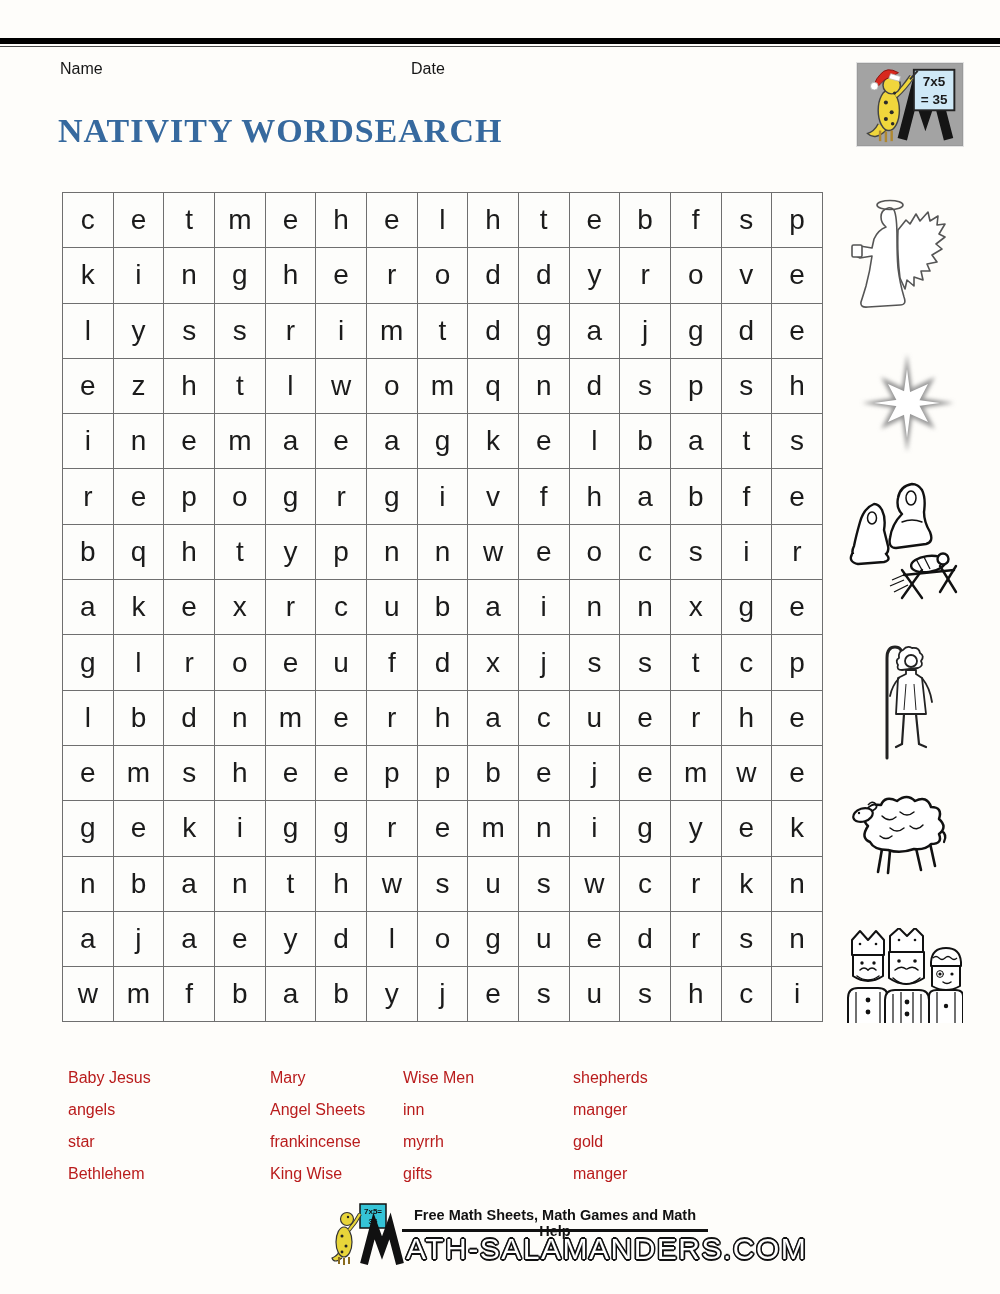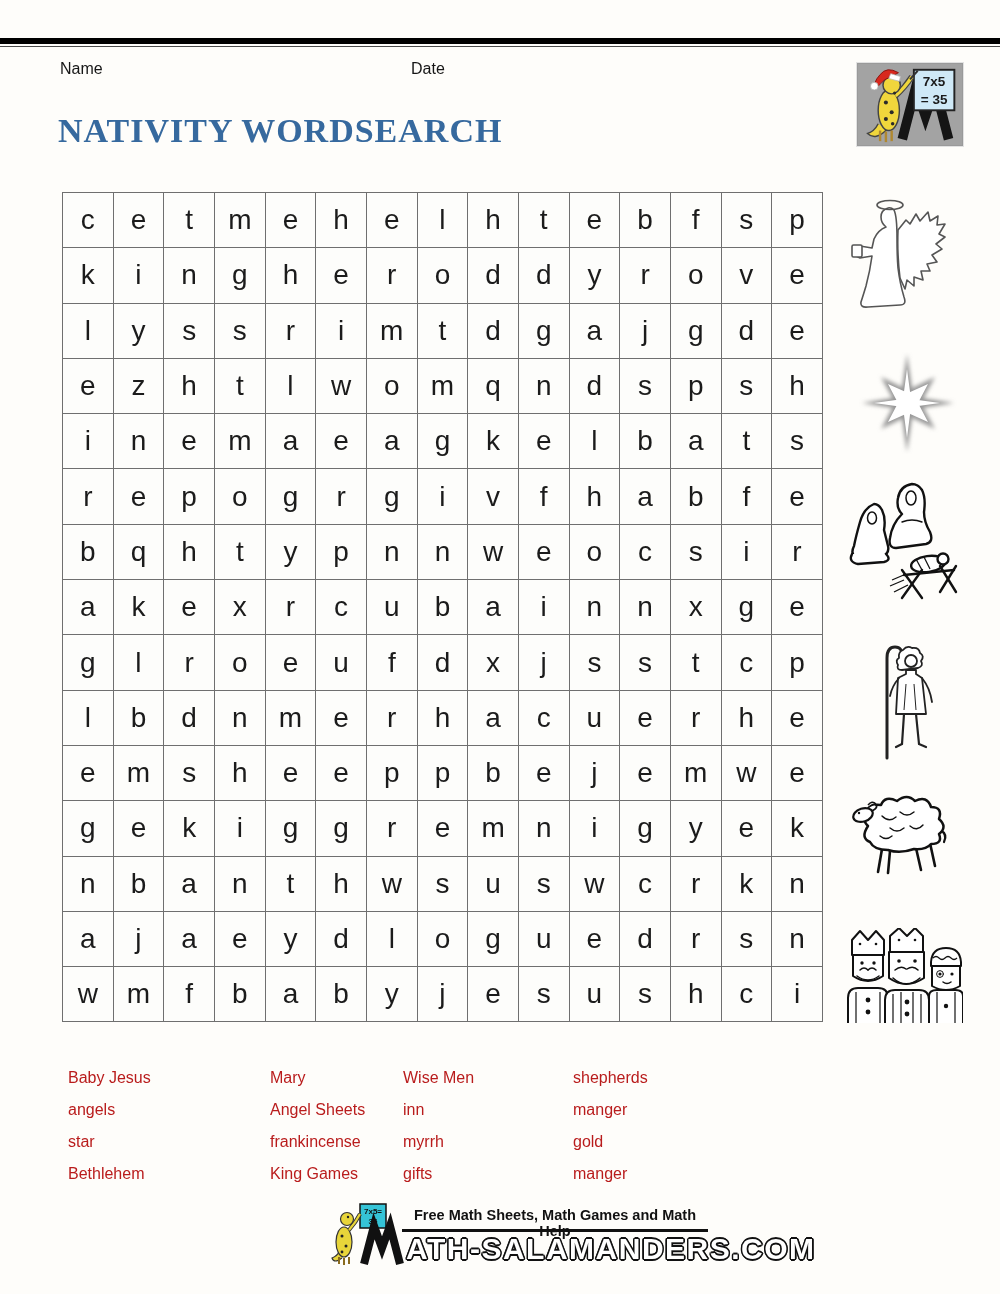--- a/index.html
+++ b/index.html
@@ -51,21 +51,21 @@
   .word-col:nth-child(5){ left:687px; }
   .footer-logo { position:absolute; left:330px; top:1202px; width:80px; height:64px; }
   .footer-logo svg { width:100%; height:100%; display:block; }
   .footer-tagline {
     position:absolute; left:410px; top:1207px; width:290px;
     text-align:center; font-size:14.5px; font-weight:bold; color:#111;
   }
   .footer-rule { position:absolute; left:402px; top:1229px; width:306px; height:3px; background:#111; }
   .footer-wordmark {
     position:absolute; left:406px; top:1232px;
-    font-weight:700; font-size:30px; letter-spacing:1.5px; color:#ffffff;
+    font-weight:400; font-size:30px; letter-spacing:1.5px; color:#ffffff;
     text-shadow:-1.6px 0 #111, 1.6px 0 #111, 0 -1.6px #111, 0 1.6px #111,
                 -1.2px -1.2px #111, 1.2px -1.2px #111, -1.2px 1.2px #111, 1.2px 1.2px #111;
     white-space:nowrap;
   }
 </style>
 </head>
 <body>
 
 <div class="page">
 
@@ -524,21 +524,21 @@
       <div class="word-col">
         <div>Baby Jesus</div>
         <div>angels</div>
         <div>star</div>
         <div>Bethlehem</div>
       </div>
       <div class="word-col">
         <div>Mary</div>
         <div>Angel Sheets</div>
         <div>frankincense</div>
-        <div>King Games</div>
+        <div>King Wise</div>
       </div>
       <div class="word-col">
         <div>Wise Men</div>
         <div>inn</div>
         <div>myrrh</div>
         <div>gifts</div>
       </div>
       <div class="word-col">
         <div>shepherds</div>
         <div>manger</div>

